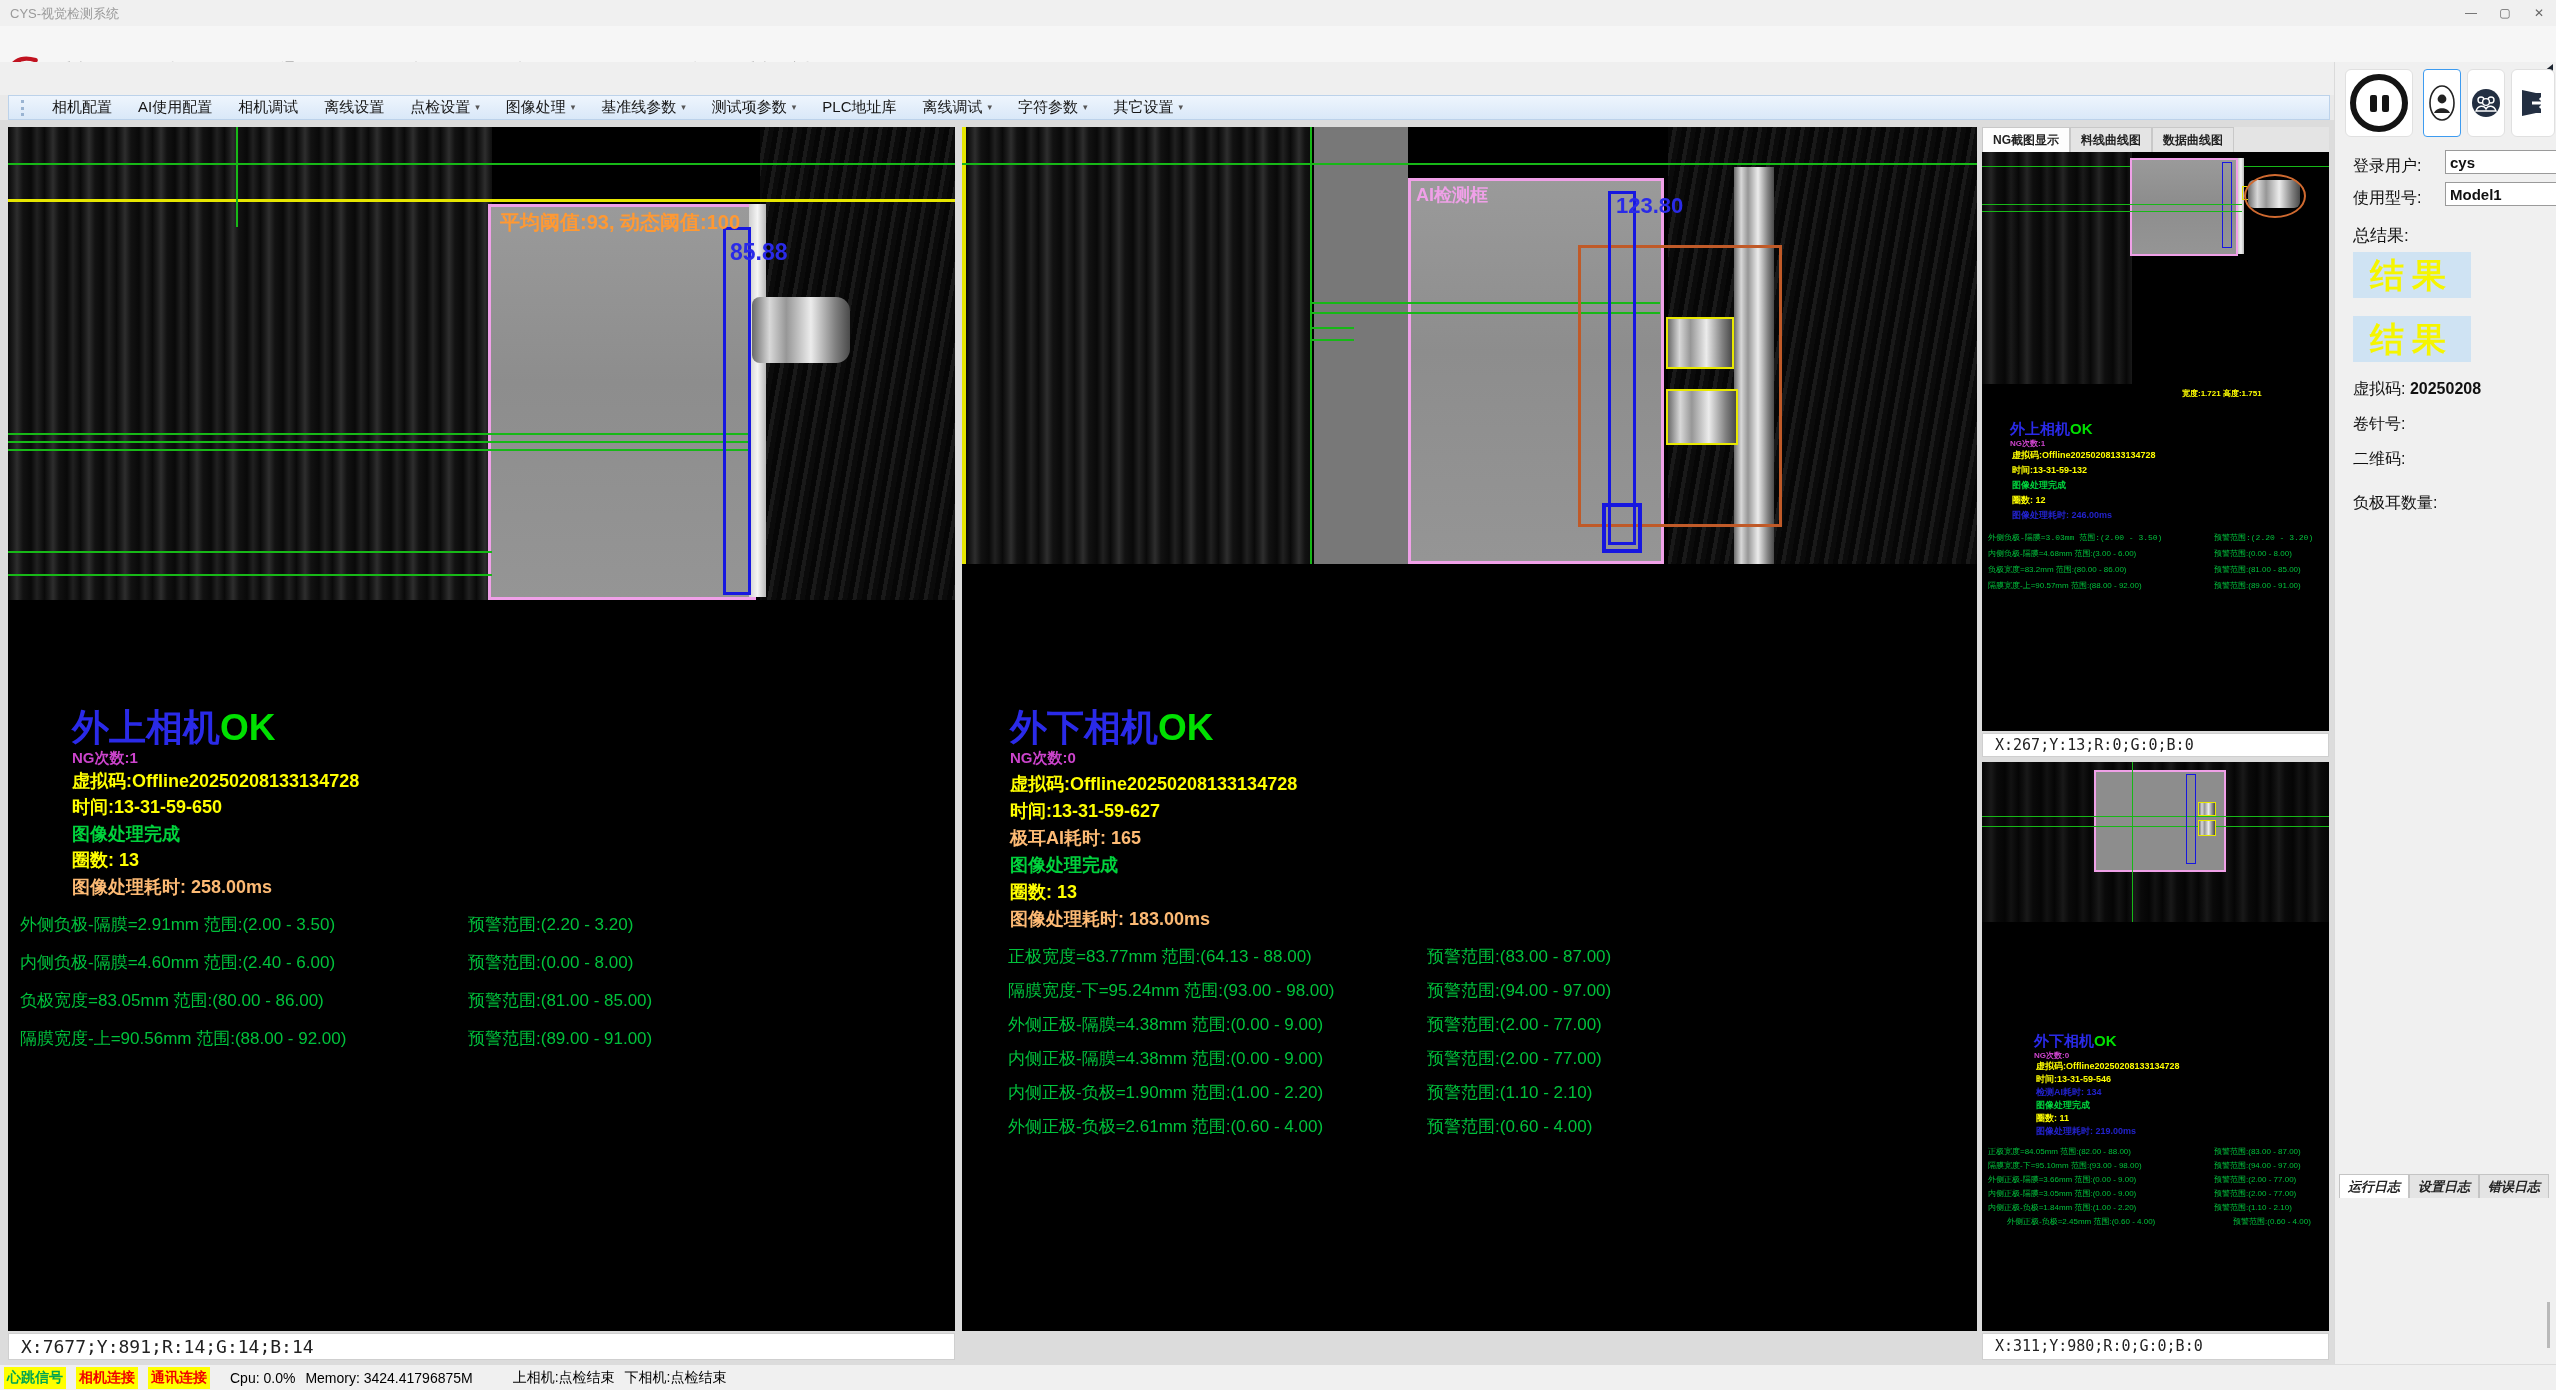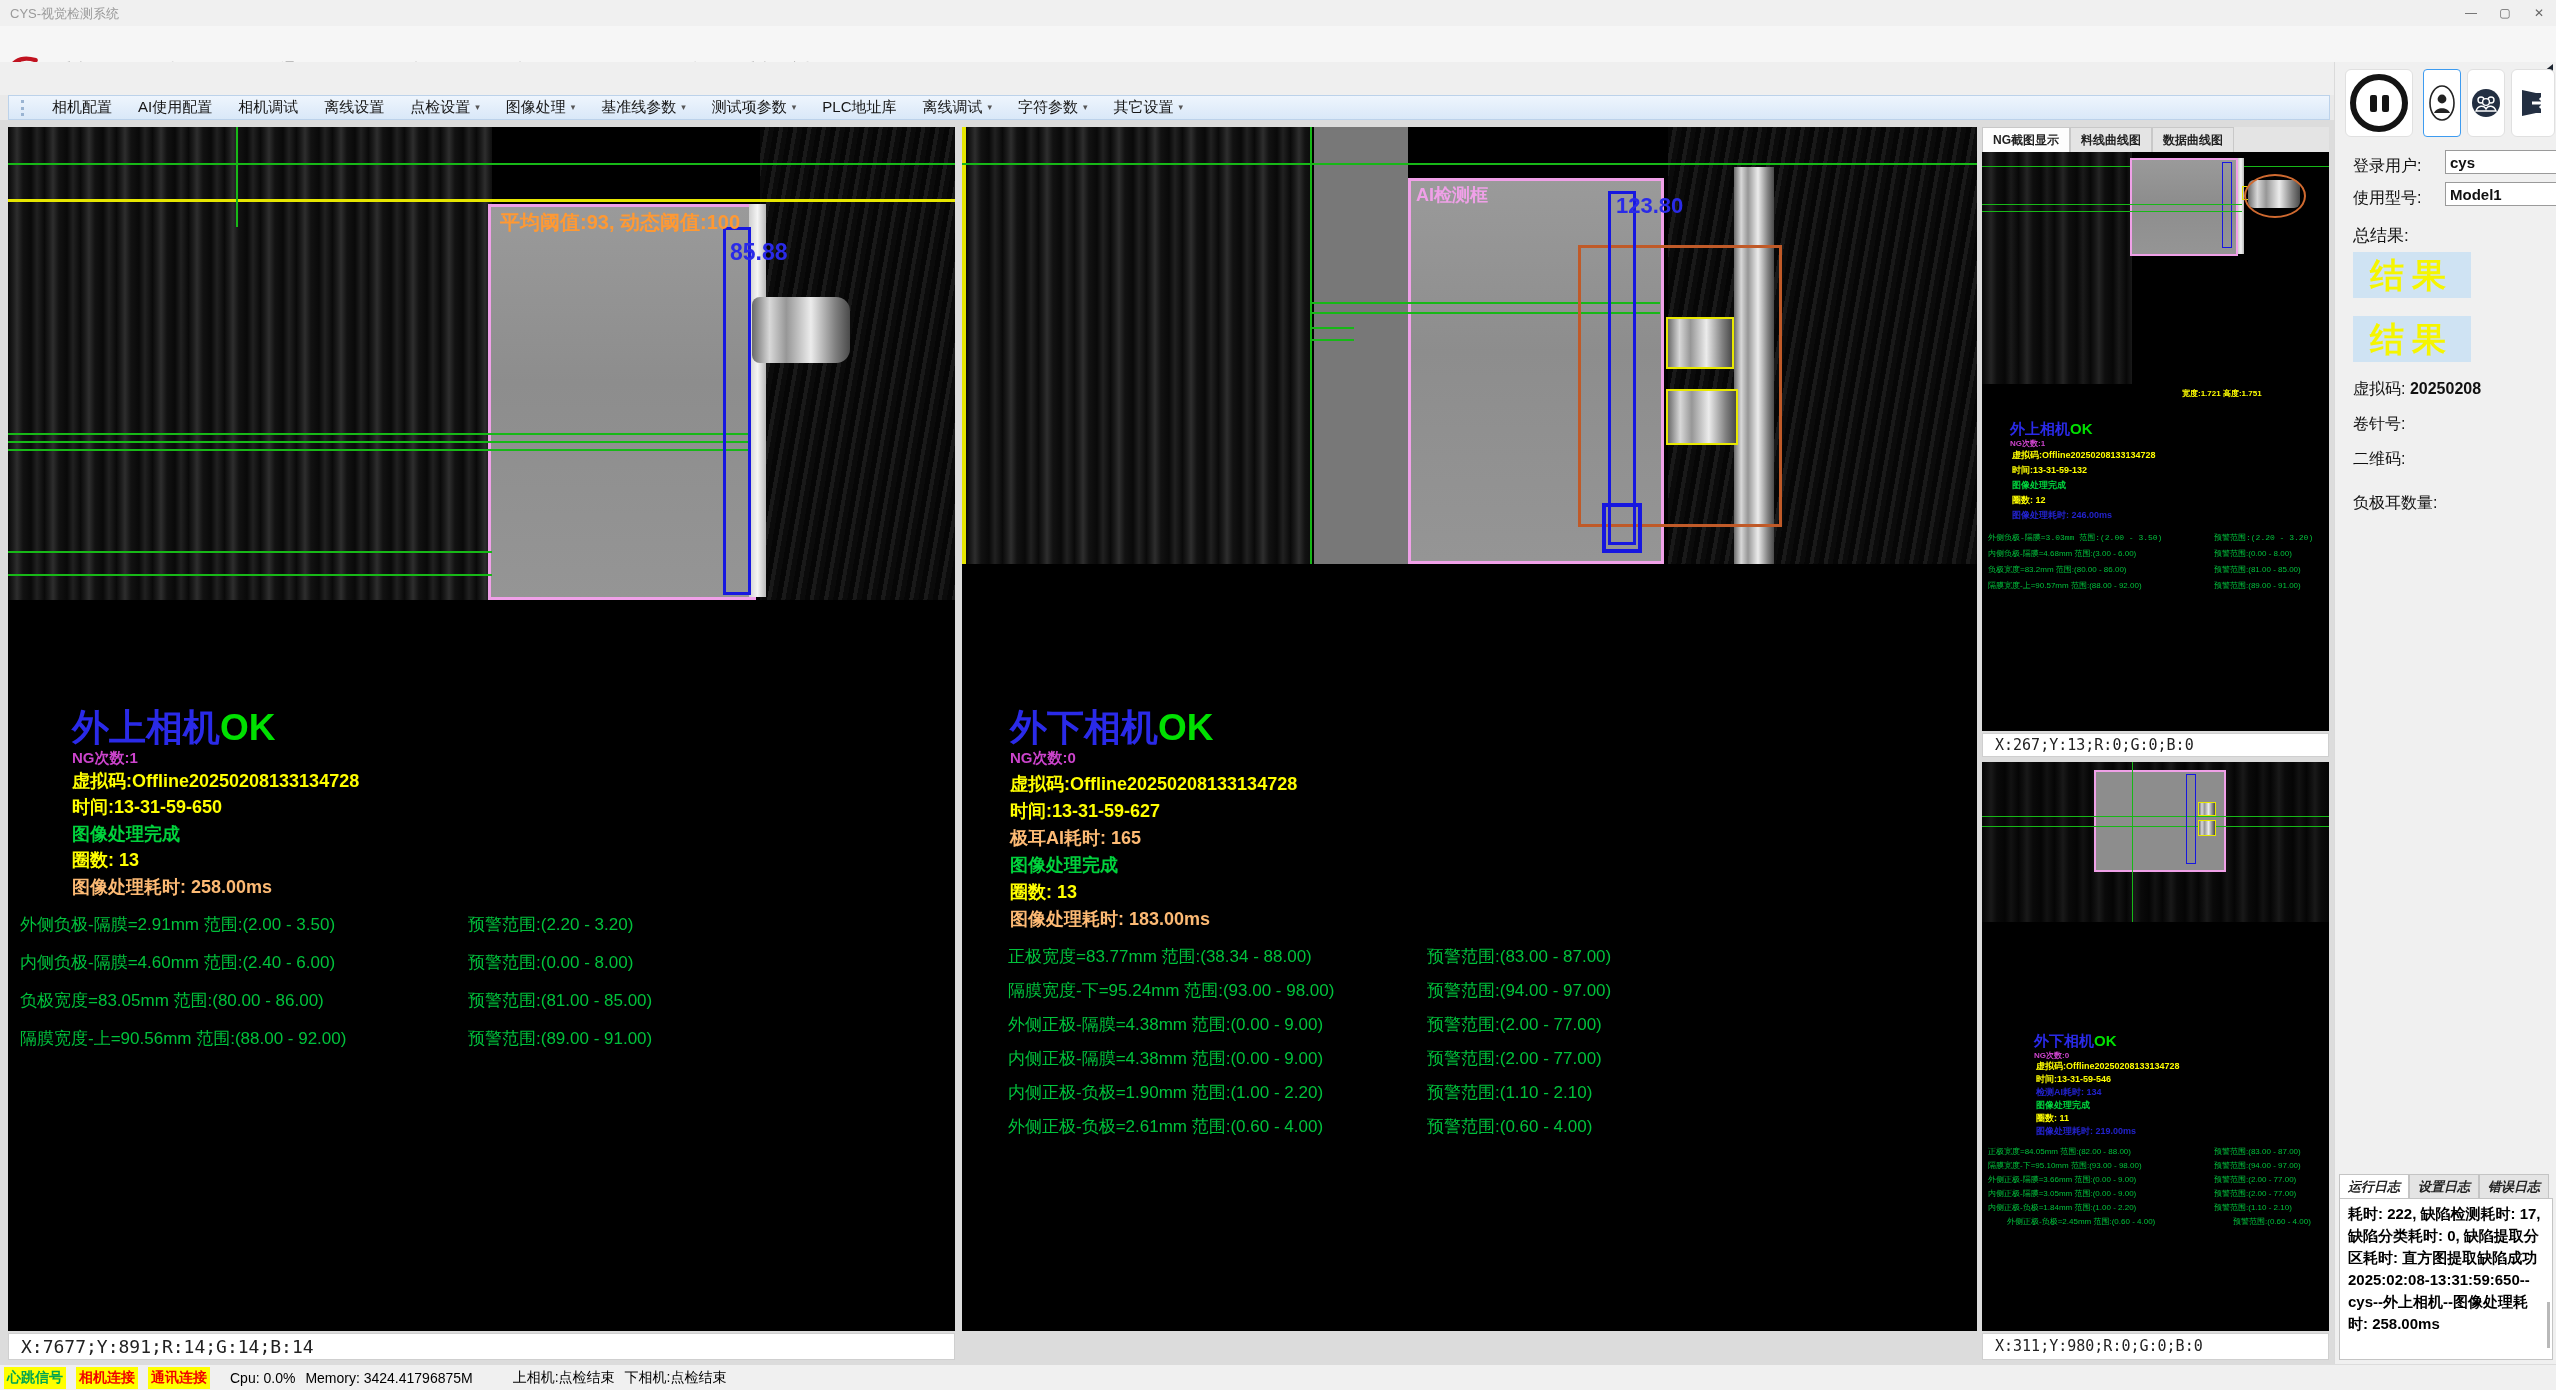--- a/index.html
+++ b/index.html
@@ -220,21 +220,21 @@
     </div>
     <div class="abs ng-text" style="left:48px;top:622px;">NG次数:0</div>
     <div class="abs line-yellow" style="left:48px;top:645px;">虚拟码:Offline20250208133134728</div>
     <div class="abs line-yellow" style="left:48px;top:672px;text-align:right;">时间:13-31-59-627</div>
     <div class="abs line-blue" style="left:48px;top:699px;">极耳AI耗时: 165</div>
     <div class="abs line-green" style="left:48px;top:726px;">图像处理完成</div>
     <div class="abs line-yellow" style="left:48px;top:753px;">圈数: 13</div>
     <div class="abs line-blue" style="left:48px;top:780px;">图像处理耗时: 183.00ms</div>
 
     <div class="abs meas-row" style="left:0;top:818px;width:1015px;height:34px;">
-      <span style="left:46px;">正极宽度=83.77mm 范围:(38.34 - 88.00)</span>
+      <span style="left:46px;">正极宽度=83.77mm 范围:(64.13 - 88.00)</span>
       <span style="left:465px;">预警范围:(83.00 - 87.00)</span>
     </div>
     <div class="abs meas-row" style="left:0;top:852px;width:1015px;height:34px;">
       <span style="left:46px;">隔膜宽度-下=95.24mm 范围:(93.00 - 98.00)</span>
       <span style="left:465px;">预警范围:(94.00 - 97.00)</span>
     </div>
     <div class="abs meas-row" style="left:0;top:886px;width:1015px;height:34px;">
       <span style="left:46px;">外侧正极-隔膜=4.38mm 范围:(0.00 - 9.00)</span>
       <span style="left:465px;">预警范围:(2.00 - 77.00)</span>
     </div>
@@ -394,21 +394,20 @@
     </div>
     <div class="abs info-line" style="left:18px;top:352px;">卷针号:</div>
     <div class="abs info-line" style="left:18px;top:387px;">二维码:</div>
     <div class="abs info-line" style="left:18px;top:431px;">负极耳数量:</div>
 
     <div class="abs" id="log-tabs">
       <div class="log-tab active">运行日志</div>
       <div class="log-tab">设置日志</div>
       <div class="log-tab">错误日志</div>
     </div>
-    <div class="abs" id="log-area">耗时: 222, 缺陷检测耗时: 17, 缺陷分类耗时: 0, 缺陷提取分区耗时: 直方图提取缺陷成功 2025:02:08-13:31:59:650--cys--外上相机--图像处理耗时: 258.00ms</div>
     <div class="abs" id="log-scroll"></div>
   </div>
 
   <div class="abs" id="statusbar">
     <span class="sig sig-green">心跳信号</span>
     <span class="sig sig-red">相机连接</span>
     <span class="sig sig-red">通讯连接</span>
     <span class="stat-text" style="margin-left:10px;">Cpu: 0.0%</span>
     <span class="stat-text">Memory: 3424.41796875M</span>
     <span class="stat-text" style="margin-left:30px;">上相机:点检结束</span>

